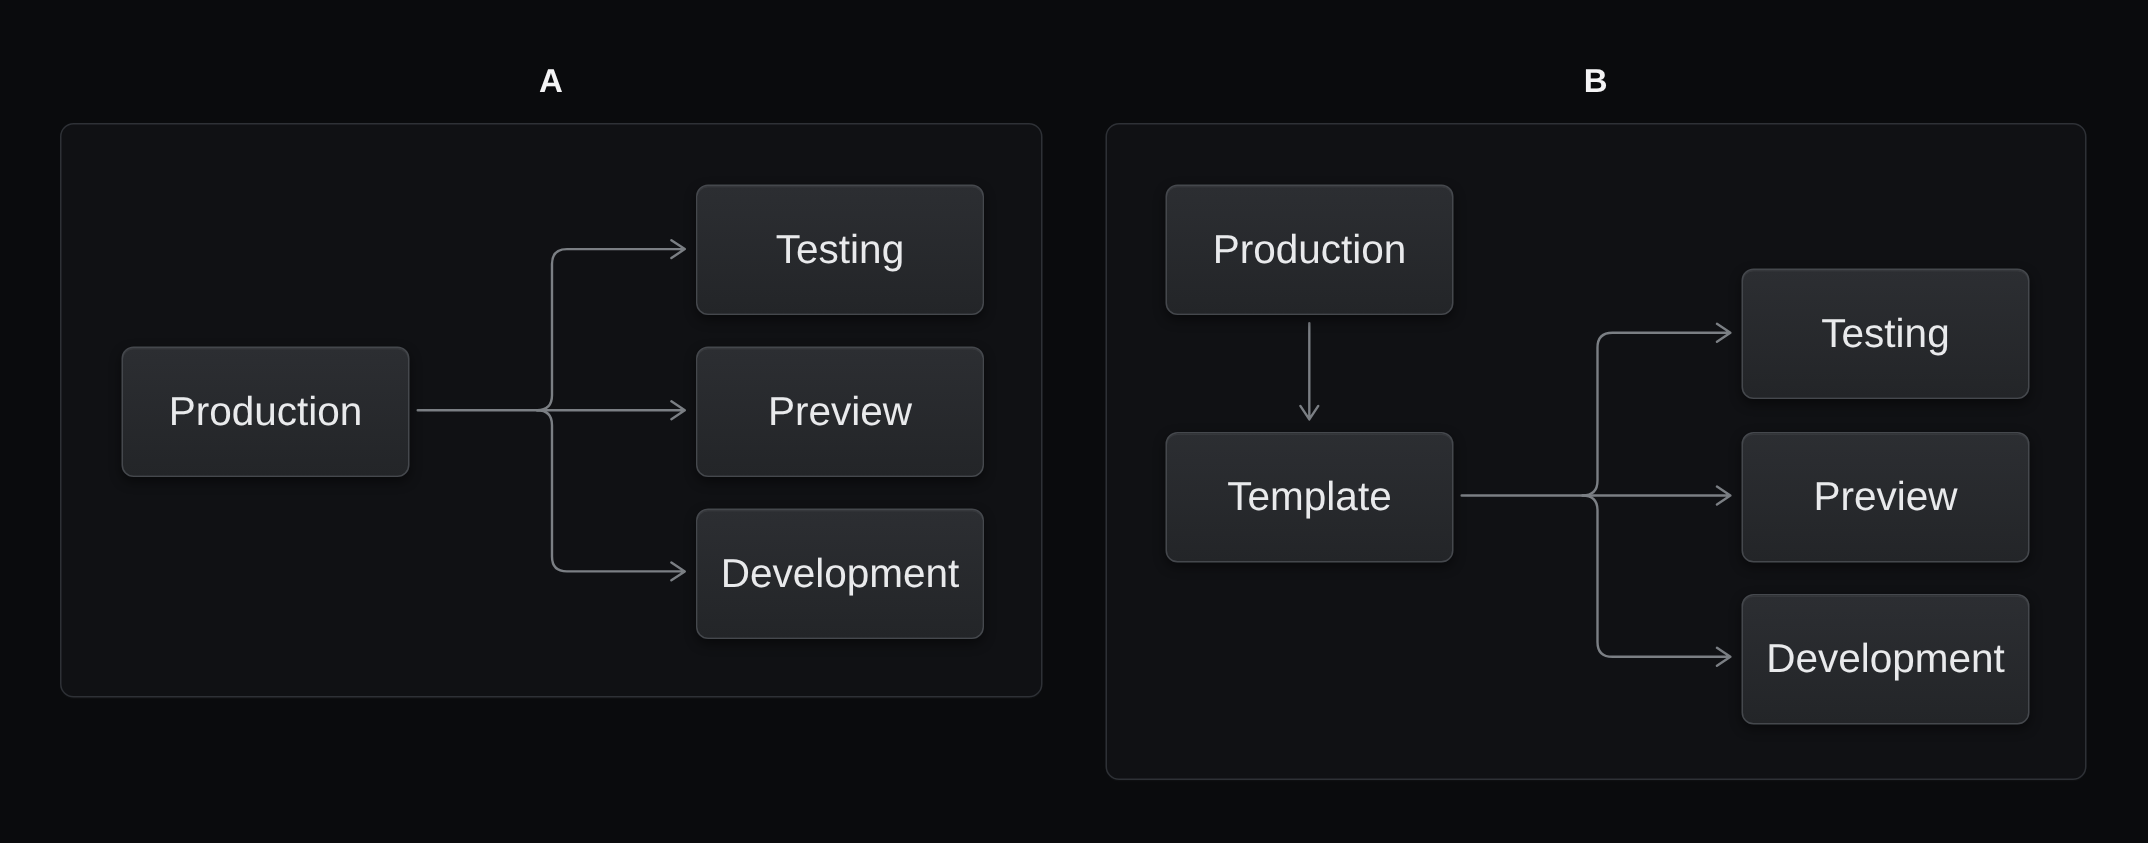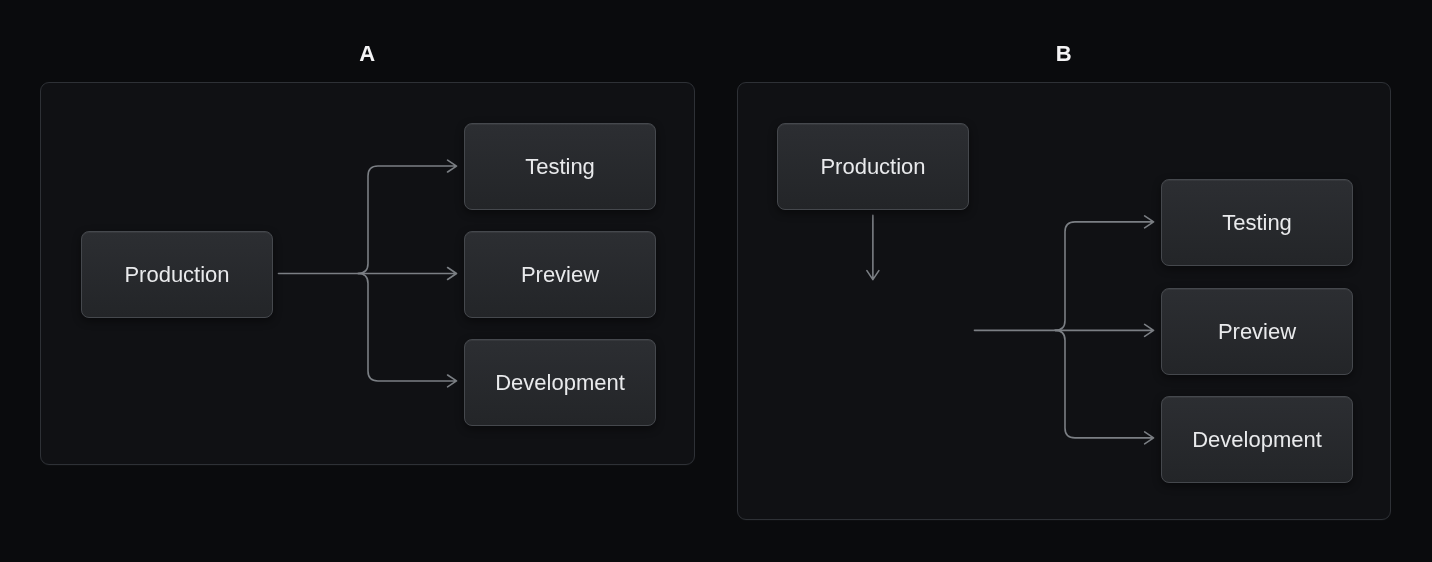--- a/index.html
+++ b/index.html
@@ -28,21 +28,21 @@
   .panel{
     position:absolute;border:1px solid var(--panel-border);
     border-radius:9px;background:var(--panel-bg);
     box-shadow:0 1px 0 rgba(255,255,255,.02);
   }
   .node{
     position:absolute;width:192px;height:87px;
     border:1px solid var(--node-border);border-radius:8px;
     background:linear-gradient(180deg,var(--node-bg-top),var(--node-bg-bottom));
     box-shadow:0 3px 8px rgba(0,0,0,.45), inset 0 1px 0 rgba(255,255,255,.05);
-    color:var(--node-text);font-size:22px;
+    color:var(--node-text);font-size:27px;
     display:flex;align-items:center;justify-content:center;
     white-space:nowrap;
   }
   svg.edges{
     position:absolute;left:0;top:0;width:100%;height:100%;
     overflow:visible;display:block;
   }
   .edge{
     fill:none;stroke:var(--edge);stroke-width:1.6;
     stroke-linecap:round;stroke-linejoin:round;
@@ -72,16 +72,17 @@
 <div class="panel" style="left:737px;top:82px;width:654px;height:438px">
 
   <svg class="edges" viewBox="0 0 654 438" aria-hidden="true">
     <path class="edge" d="M135 133 V196 M129 188.5 L135 197.5 L141 188.5"></path>
     <path class="edge" d="M237 248.5 H416 M408 242.5 L417 248.5 L408 254.5"></path>
     <path class="edge" d="M318 248.5 Q328 248.5 328 238.5 V149.5 Q328 139.5 338 139.5 H416 M408 133.5 L417 139.5 L408 145.5"></path>
     <path class="edge" d="M318 248.5 Q328 248.5 328 258.5 V346.5 Q328 356.5 338 356.5 H416 M408 350.5 L417 356.5 L408 362.5"></path>
   </svg>
 
   <div class="node" style="left:39px;top:40px">Production</div>
+  <div class="node" style="left:39px;top:205px">Template</div>
   <div class="node" style="left:423px;top:96px">Testing</div>
   <div class="node" style="left:423px;top:205px">Preview</div>
   <div class="node" style="left:423px;top:313px">Development</div>
 </div>
 
 </body></html>

